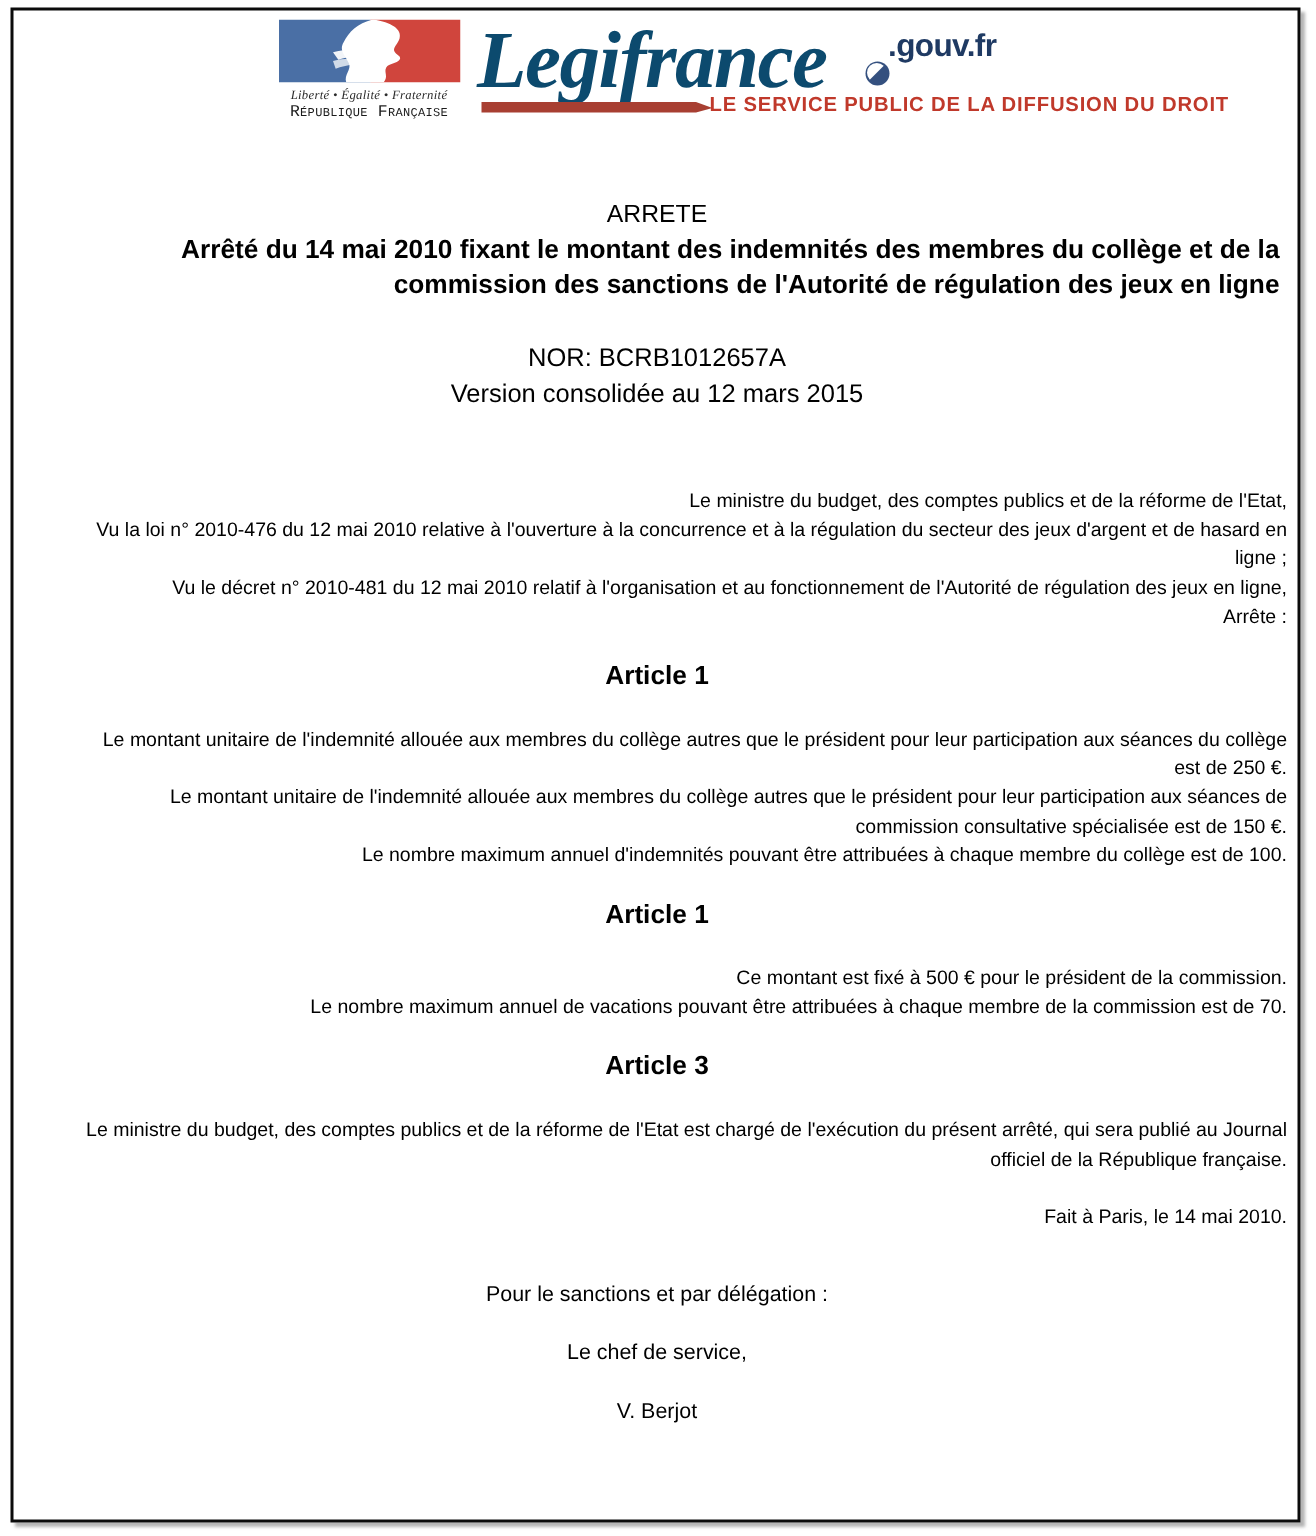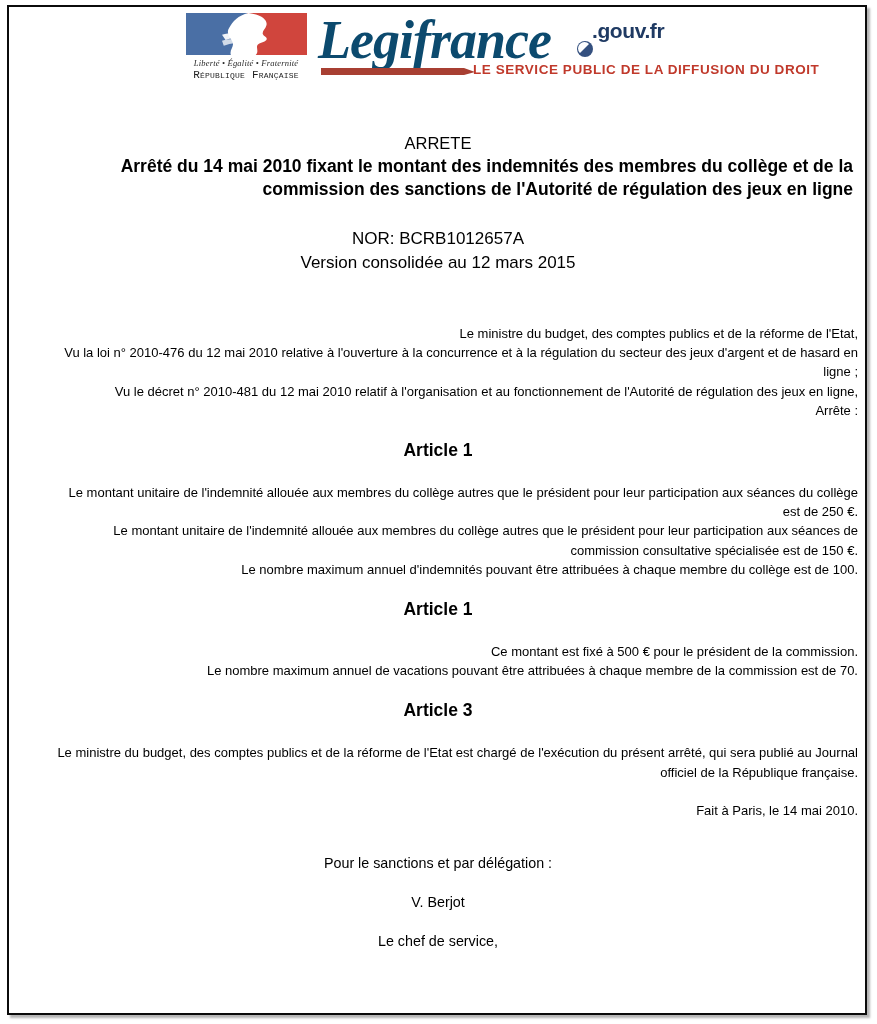--- a/index.html
+++ b/index.html
@@ -337,19 +337,19 @@
       <div class="gap-before-heading"></div>
       <div class="article-heading">Article 3</div>
       <div class="gap-after-heading"></div>
       <div class="para">Le ministre du budget, des comptes publics et de la réforme de l'Etat est chargé de l'exécution du présent arrêté, qui sera publié au Journal officiel de la République française.</div>
 
       <div class="gap-small"></div>
       <div class="para">Fait à Paris, le 14 mai 2010.</div>
 
       <div class="signature">
         <div class="sig-line">Pour le sanctions et par délégation :</div>
+        <div class="sig-line">Le chef de service,</div>
         <div class="sig-line">V. Berjot</div>
-        <div class="sig-line">Le chef de service,</div>
       </div>
 
     </div>
   </div>
 </div>
 
 </body></html>

